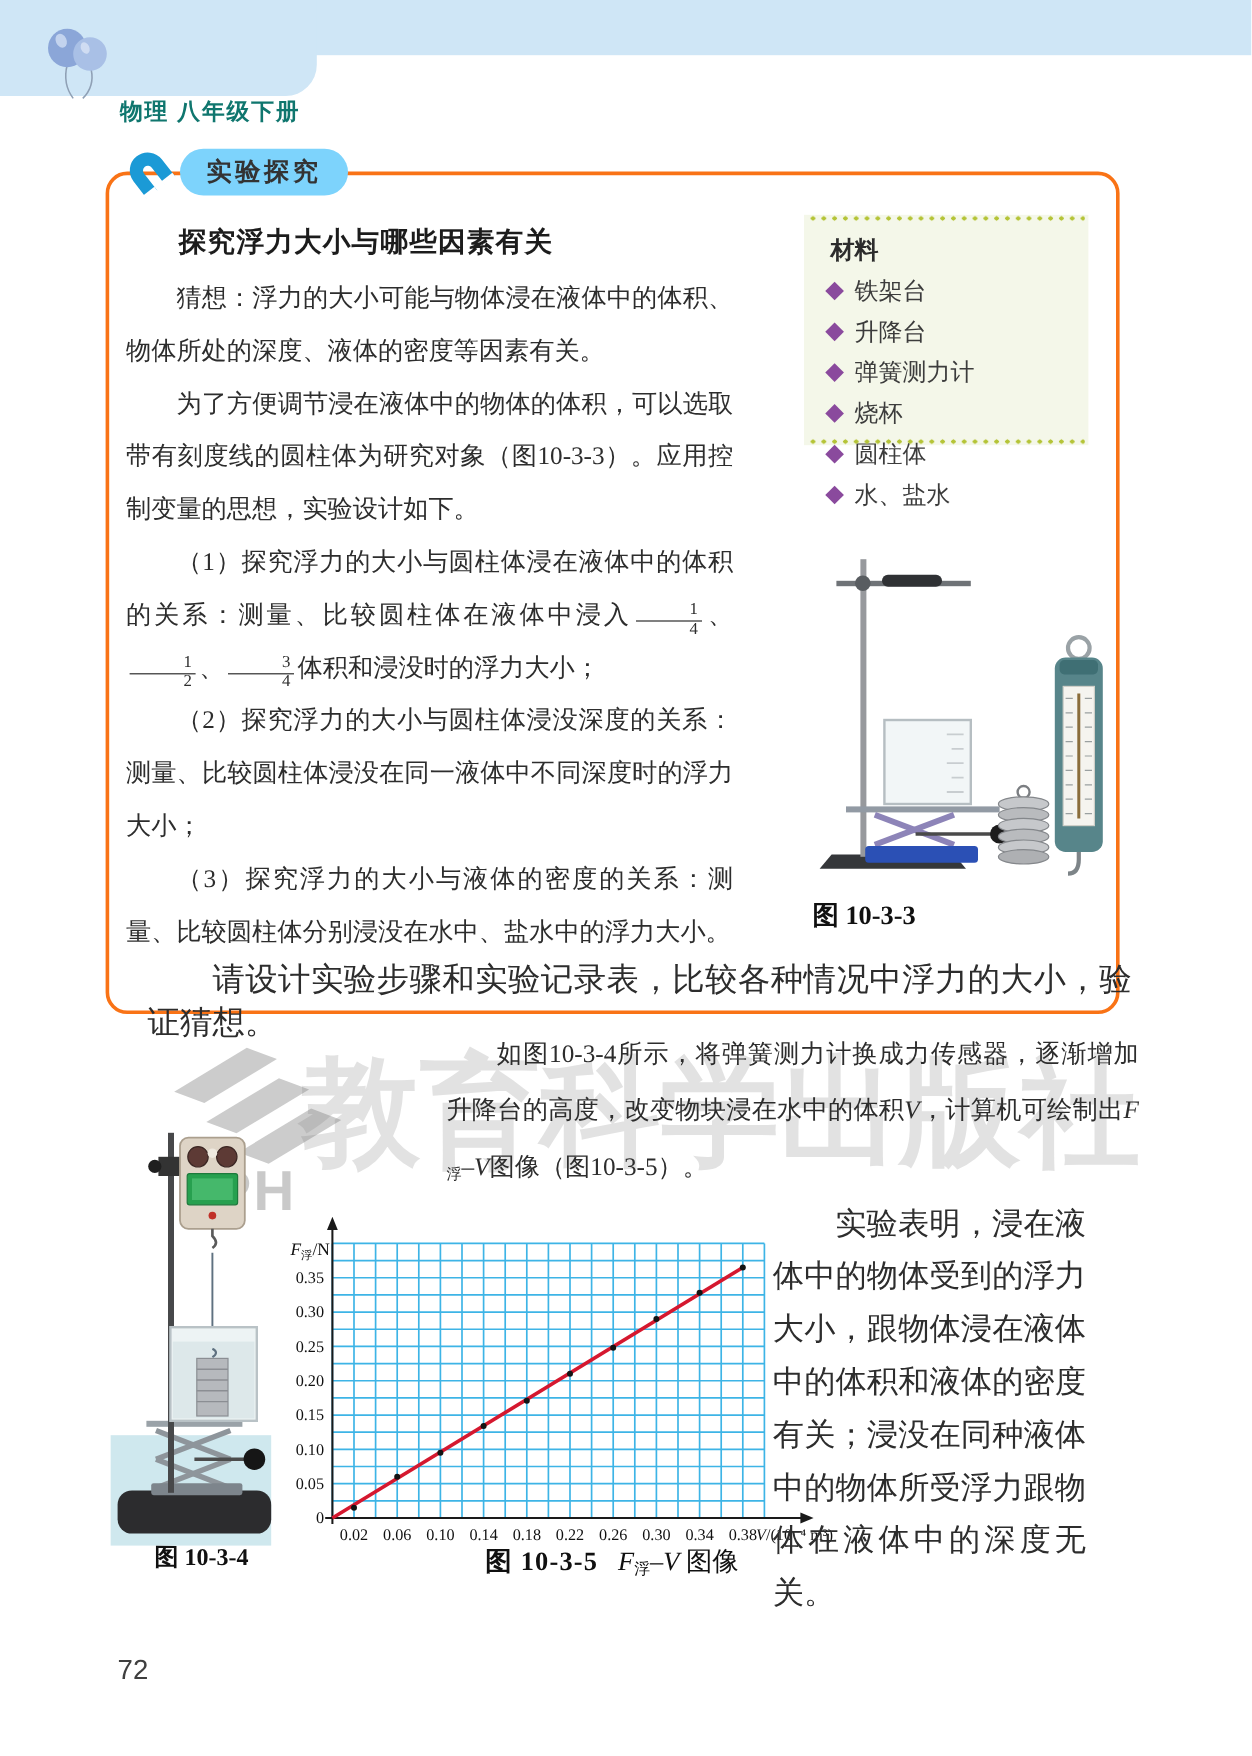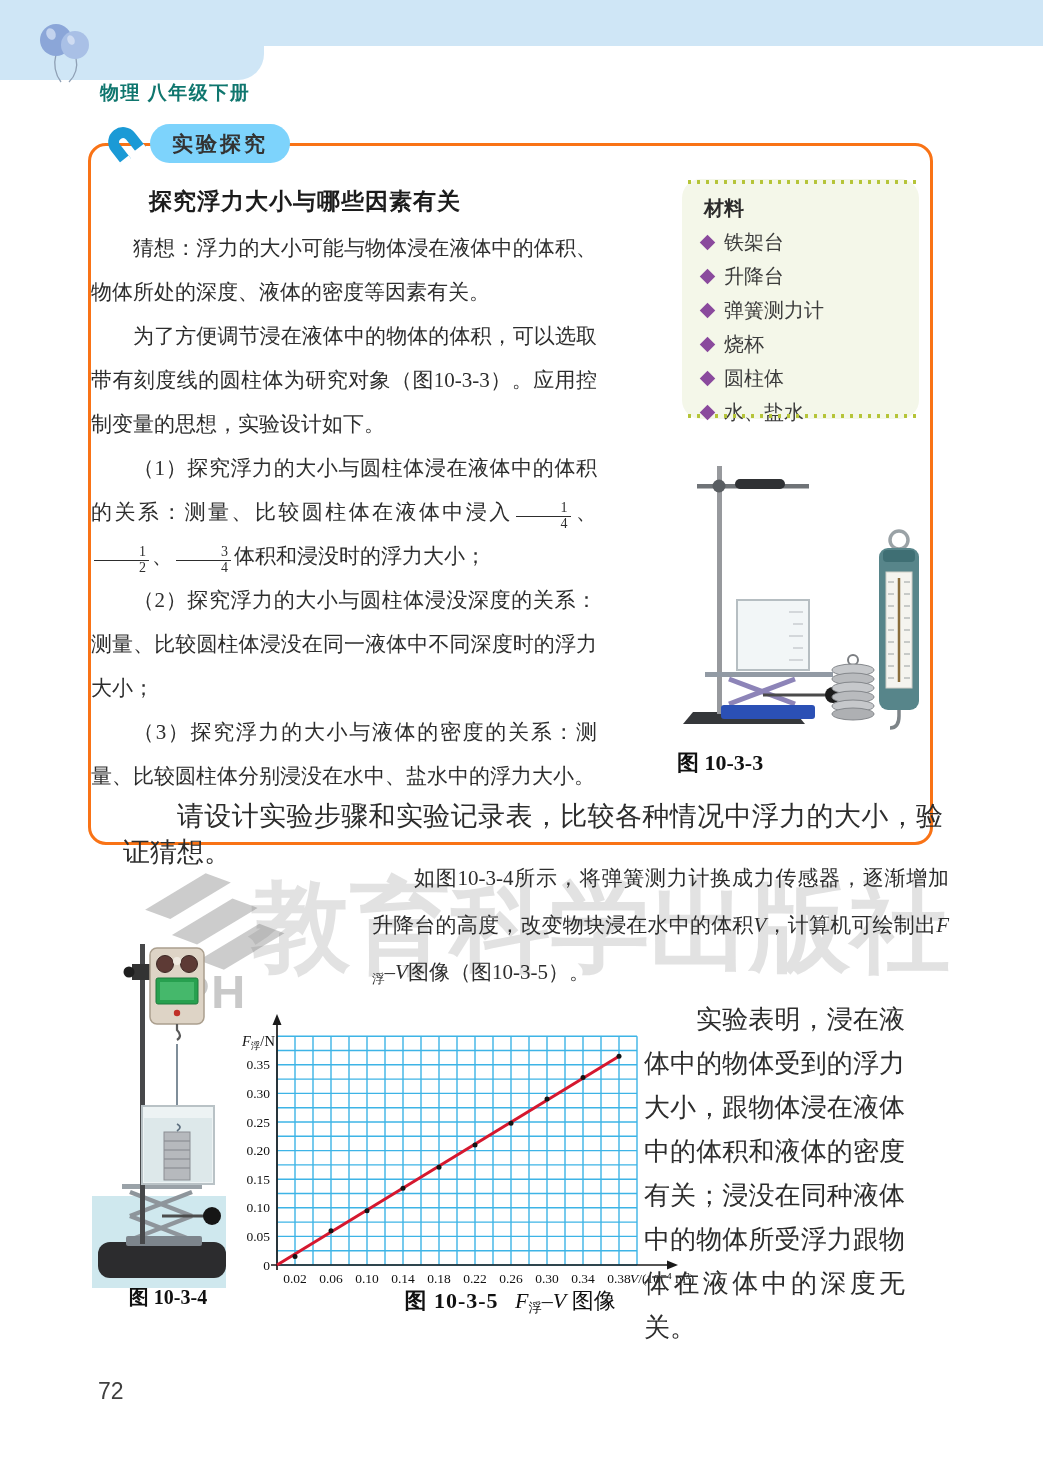--- a/index.html
+++ b/index.html
@@ -11,28 +11,28 @@
   .hdr-title{position:absolute;left:100px;top:50px;font-family:"Liberation Sans","DejaVu Sans",sans-serif;
              font-size:19px;font-weight:700;color:#0f766e;letter-spacing:1.5px;margin-top:30px;}
   .balloons{position:absolute;left:34px;top:14px;}
   
   .exp-box{position:absolute;left:88px;top:143px;width:839px;height:696px;border:3px solid #f97316;border-radius:18px;background:#fff;}
   .badge{position:absolute;left:100px;top:118px;display:flex;align-items:center;z-index:3;}
   .badge-pill{background:#7dd3fc;border-radius:20px;height:39px;line-height:39px;padding:0 22px;margin-left:2px;
               font-family:"Liberation Sans","DejaVu Sans",sans-serif;font-weight:bold;font-size:21px;color:#333;letter-spacing:3px;}
   .exp-title{position:absolute;left:58px;top:40px;font-family:"Liberation Sans","DejaVu Sans",sans-serif;
              font-weight:bold;font-size:23px;color:#1c1c1c;letter-spacing:1px;}
-  .bx-left{position:absolute;left:0;top:80px;width:506px;font-size:21px;line-height:44px;text-align:justify;}
+  .bx-left{position:absolute;left:14px;top:80px;width:506px;font-size:21px;line-height:44px;text-align:justify;}
   .bx-left p{margin:0;text-indent:2em;}
   .p6{position:absolute;left:32px;top:652px;width:820px;font-size:27px;line-height:36px;text-indent:2em;text-align:justify;}
   .frac{display:inline-block;vertical-align:-9px;text-align:center;font-size:14px;line-height:1.05;margin:0 3px;}
   .frac .fn{display:block;border-bottom:1.4px solid #2d2d2d;padding:0 3px;}
   .frac .fd{display:block;}
   
-  .materials{position:absolute;left:591px;top:33px;width:237px;height:240px;background:#f4f7e9;border-radius:19px;}
+  .materials{position:absolute;left:579px;top:33px;width:237px;height:192px;background:#f4f7e9;}
   .dots{position:absolute;left:3px;right:3px;height:6px;
         background-image:radial-gradient(circle,#b5c438 1.8px,rgba(0,0,0,0) 2px);
         background-size:9px 6px;background-repeat:repeat-x;}
   .dots.top{top:0;} .dots.bottom{bottom:0;}
   .mat-title{margin:16px 0 3px 22px;font-family:"Liberation Sans","DejaVu Sans",sans-serif;font-weight:bold;font-size:20px;color:#2c2c2c;}
   .mat-item{display:flex;align-items:center;margin-left:20px;height:34px;font-size:20px;color:#3c3c3c;}
   .diamond{width:11px;height:11px;background:#8a4a9d;transform:rotate(45deg);margin-right:11px;flex:none;}
   
   .fig333{position:absolute;left:586px;top:308px;}
   .fig333-cap{position:absolute;left:586px;top:602px;width:252px;text-align:left;font-weight:bold;font-size:22px;color:#101010;}

